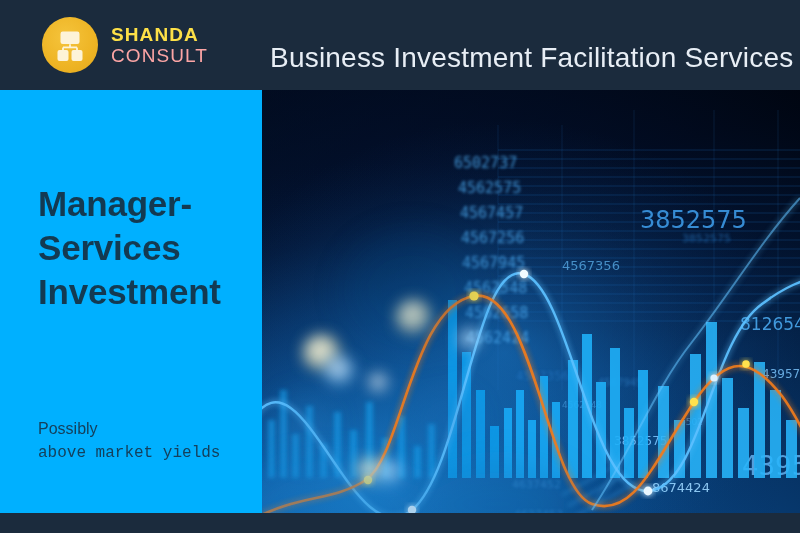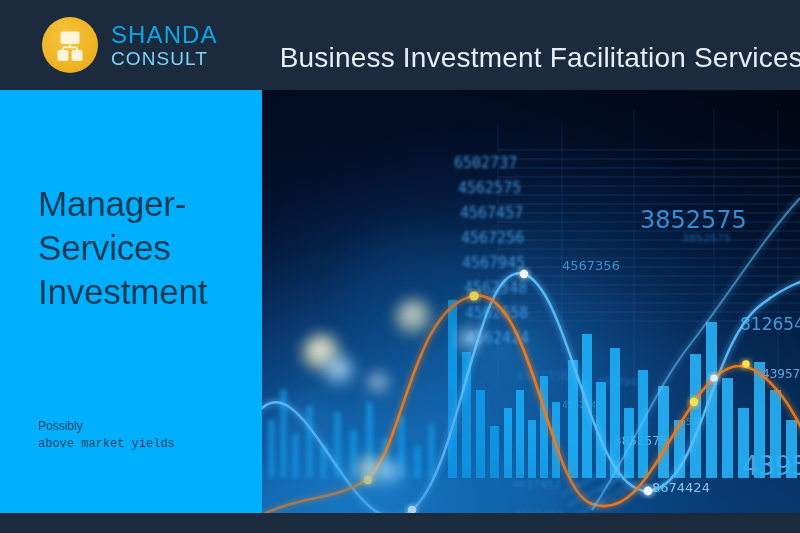--- a/index.html
+++ b/index.html
@@ -44,31 +44,31 @@
     flex: 0 0 auto;
   }
   .logo-mark svg { display: block; }
   .logo-type {
     margin-left: 13px;
     line-height: 1;
     color: #ffffff;
   }
   .logo-type .l1 {
     display: block;
-    font-size: 24px;
-    font-weight: normal;
+    font-size: 19px;
+    font-weight: bold;
     letter-spacing: 1.1px;
-    color: #0ea5e9;
+    color: #fde047;
   }
   .logo-type .l2 {
     display: block;
     font-size: 19px;
     font-weight: normal;
     letter-spacing: 1.1px;
-    color: #7dd3fc;
+    color: #fca5a5;
     margin-top: 2px;
   }
   .header-title {
     margin-left: 62px;
     font-size: 28px;
     font-weight: 300;
     color: #e8eef5;
     letter-spacing: 0.2px;
     white-space: nowrap;
     margin-top: 25px;
@@ -90,31 +90,31 @@
     height: 423px;
     background: #00b0ff;
     box-sizing: border-box;
   }
   .panel-heading {
     position: absolute;
     left: 38px;
     top: 92px;
     width: 205px;
     font-size: 35px;
-    font-weight: 400;
+    font-weight: 700;
     line-height: 1.26;
     color: #133a52;
     letter-spacing: -0.2px;
   }
   .panel-sub {
     position: absolute;
     left: 38px;
     top: 327px;
     width: 212px;
-    font-size: 12px;
+    font-size: 16px;
     font-weight: 400;
     line-height: 1.5;
     color: #14405c;
   }
   .panel-sub .sub-l2 { display: block; font-family: Liberation Mono, monospace; }
 
   
   .photo {
     position: absolute;
     left: 262px; top: 0;

